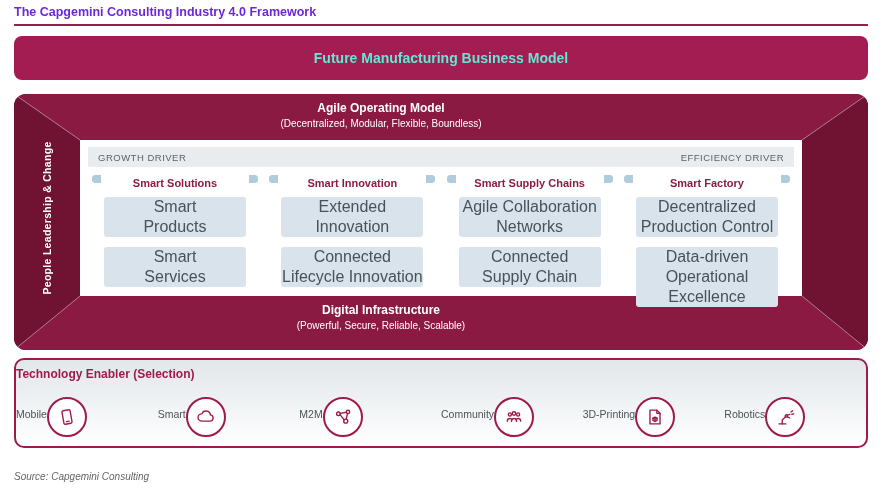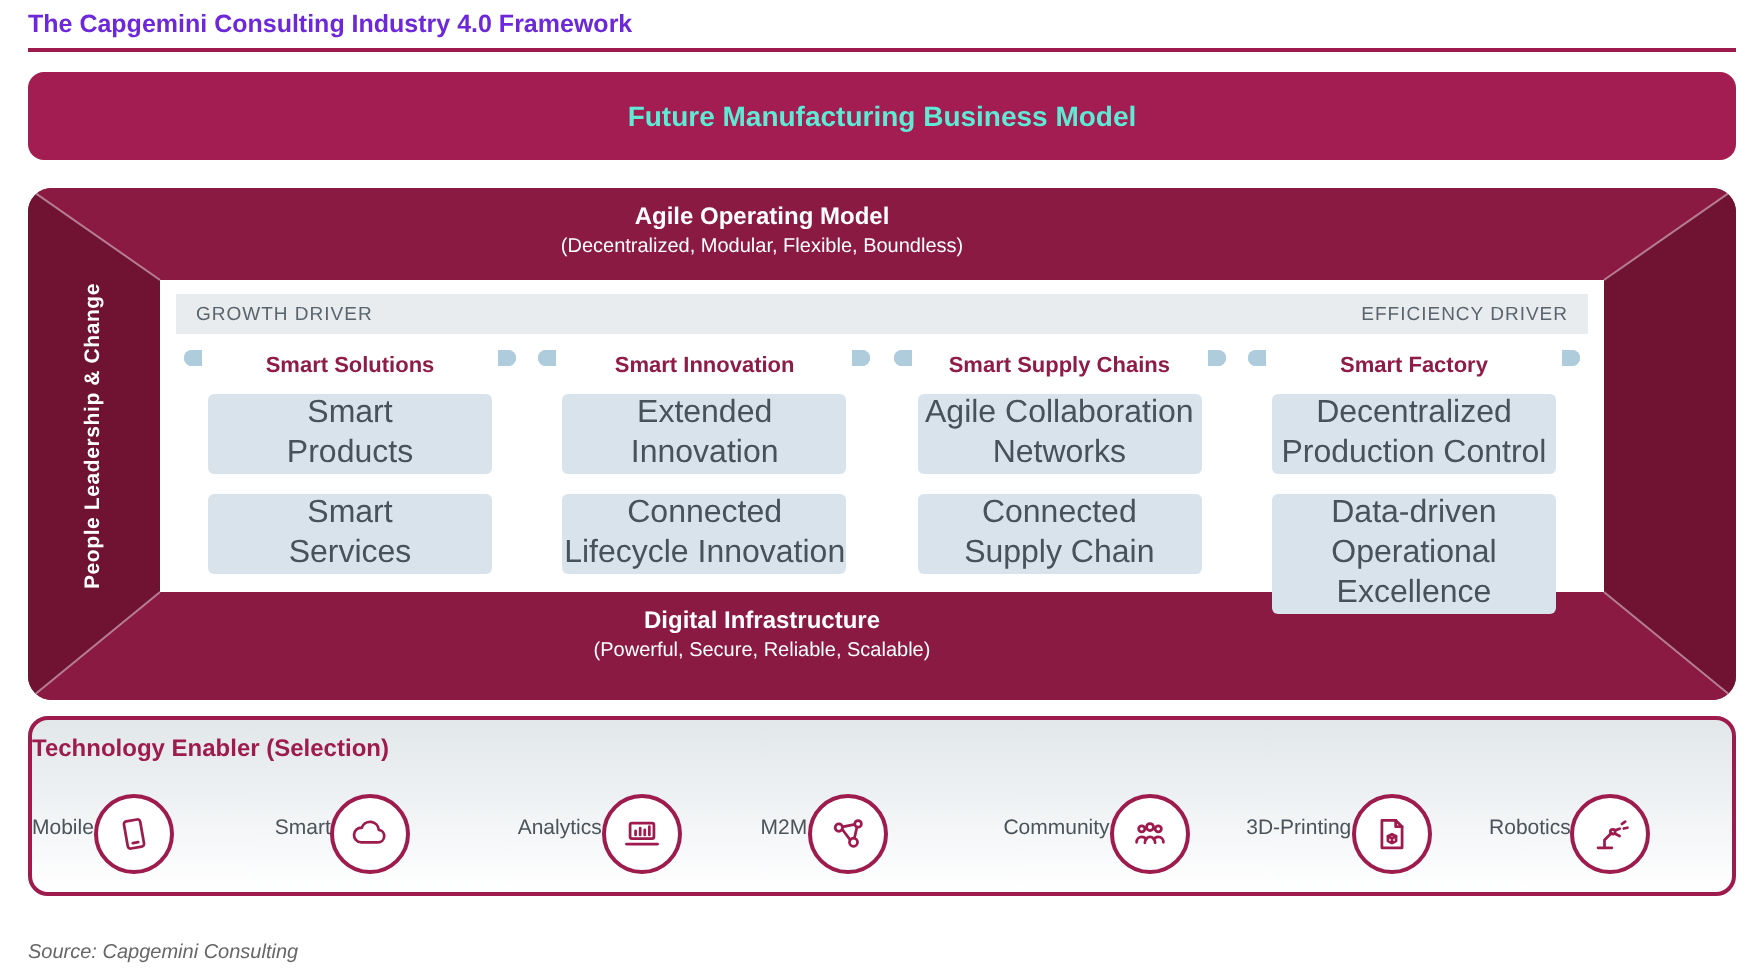--- a/index.html
+++ b/index.html
@@ -206,30 +206,20 @@
 
       <div class="tech-item">
         <div class="tech-label">Smart</div>
         <div class="tech-circle">
           <svg width="22" height="22" viewBox="0 0 24 24" fill="none" stroke="#9E1B4E" stroke-width="1.5" stroke-linecap="round" stroke-linejoin="round">
             <path d="M7 16.5h9.3a3.4 3.4 0 0 0 .5-6.77A4.8 4.8 0 0 0 7.5 8.6 3.7 3.7 0 0 0 7 16.5Z"></path>
           </svg>
         </div>
       </div>
 
-      <div class="tech-item">
-        <div class="tech-label">Analytics</div>
-        <div class="tech-circle">
-          <svg width="22" height="22" viewBox="0 0 24 24" fill="none" stroke="#9E1B4E" stroke-width="1.5" stroke-linecap="round" stroke-linejoin="round">
-            <rect x="5.5" y="6" width="13" height="8.5" rx="1"></rect>
-            <line x1="3.5" y1="17.5" x2="20.5" y2="17.5"></line>
-            <path d="M8.5 12.5v-2.2M11 12.5V8.8M13.5 12.5v-2.8M16 12.5V8"></path>
-          </svg>
-        </div>
-      </div>
 
       <div class="tech-item">
         <div class="tech-label">M2M</div>
         <div class="tech-circle">
           <svg width="22" height="22" viewBox="0 0 24 24" fill="none" stroke="#9E1B4E" stroke-width="1.5" stroke-linecap="round" stroke-linejoin="round">
             <circle cx="7" cy="8.5" r="2"></circle>
             <circle cx="17.5" cy="6.5" r="1.8"></circle>
             <circle cx="15" cy="16.5" r="2.2"></circle>
             <line x1="8.8" y1="9.4" x2="13.2" y2="15.2"></line>
             <line x1="9" y1="8.1" x2="15.7" y2="6.8"></line>

